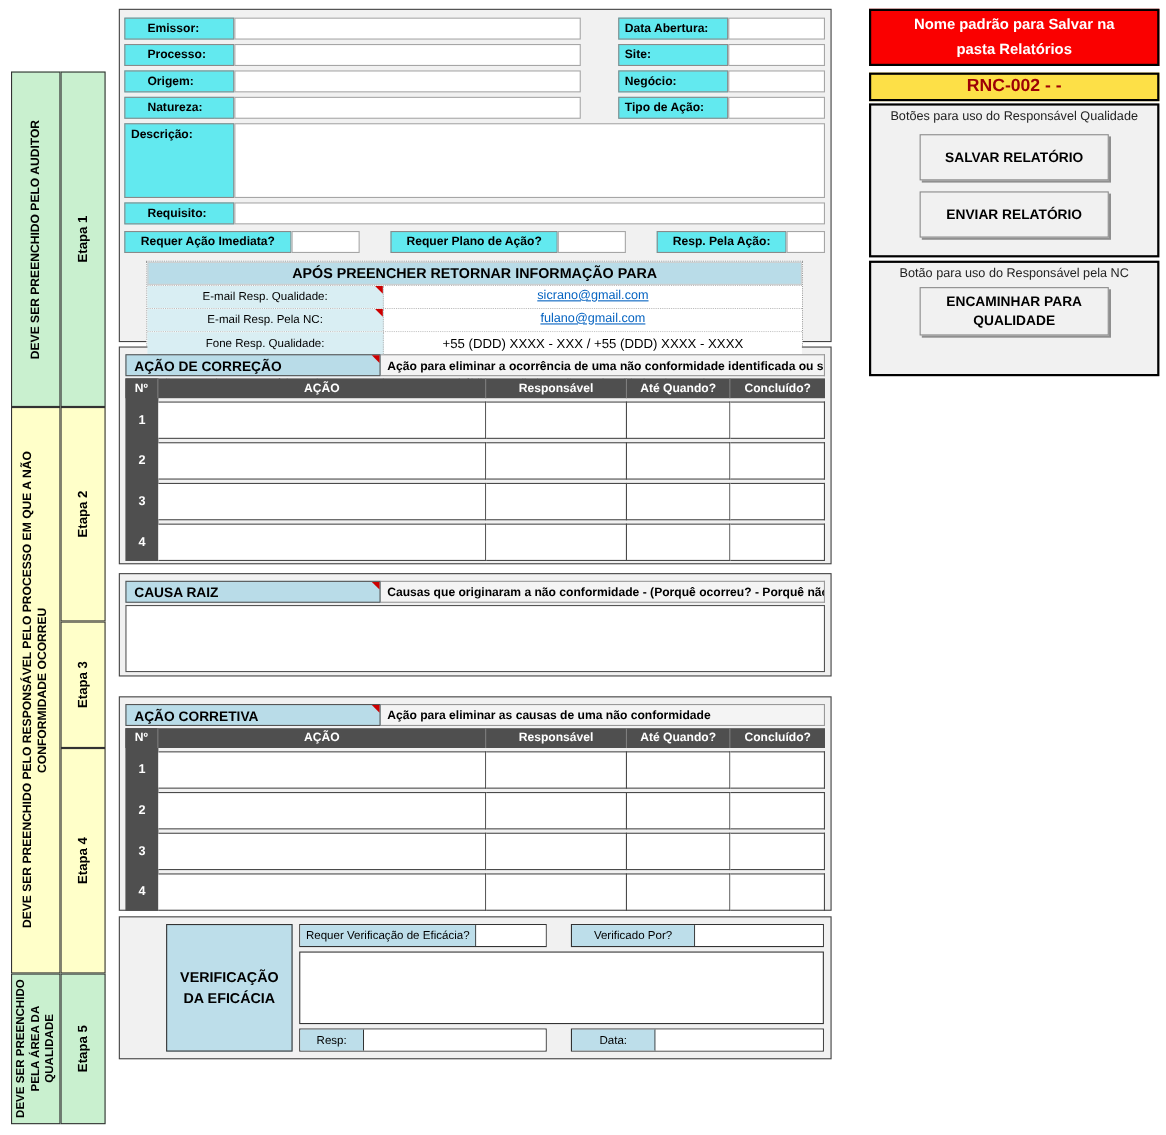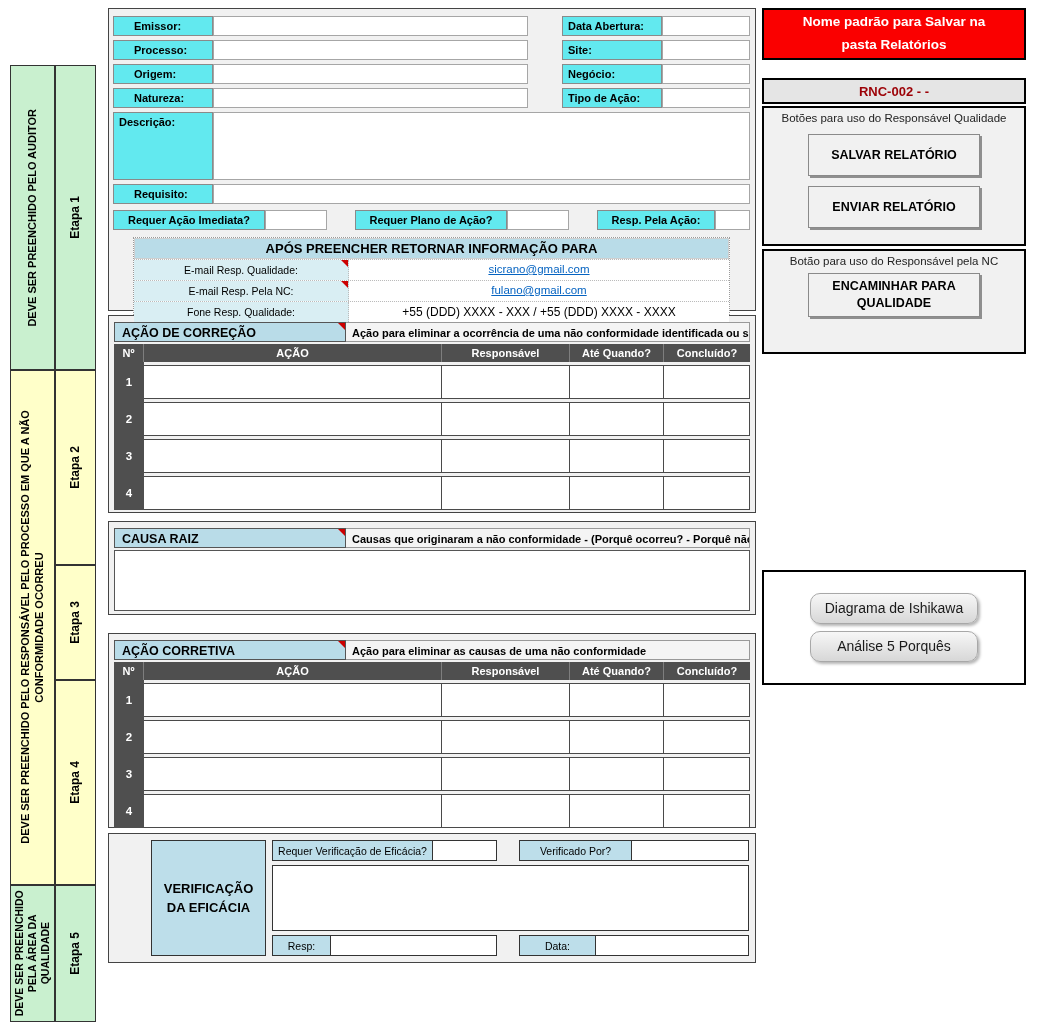--- a/index.html
+++ b/index.html
@@ -90,25 +90,25 @@
   .verif-right { flex: 1; display: flex; flex-direction: column; }
   .vrow { display: flex; height: 21px; }
   .vgroup { display: flex; border: 1px solid #333; background: #fff; }
   .vg-a { width: 225px; margin-right: 22px; }
   .vg-b { flex: 1; }
   .vlabel { background: #bddeea; font-size: 10.5px; text-align: center; padding-top: 4px; border-right: 1px solid #333; white-space: nowrap; overflow: hidden; }
   .vinput { flex: 1; background: #fff; }
   .verif-area { flex: 1; margin: 4px 0; background: #fff; border: 1px solid #333; }
 
   
-  .right-col { position: absolute; left: 762px; top: 8px; width: 264px; height: 1014px; }
+  .right-col { position: absolute; left: 790px; top: 8px; width: 264px; height: 1014px; }
   .red-box { height: 52px; background: #fa0000; border: 2px solid #000; color: #fff; font-weight: bold; font-size: 13.5px;
              display: flex; align-items: center; justify-content: center; text-align: center; line-height: 1.7; padding: 0 20px; }
-  .yellow-bar { height: 26px; margin-top: 18px; background: #e5e5e5; border: 2px solid #000; color: #9c0006; font-weight: bold;
-                font-size: 13px; display: flex; align-items: center; justify-content: center; }
+  .yellow-bar { height: 26px; margin-top: 6px; background: #fde047; border: 2px solid #000; color: #9c0006; font-weight: bold;
+                font-size: 16px; display: flex; align-items: center; justify-content: center; }
   .panel-box { margin-top: 2px; border: 2px solid #000; background: #f1f1f1; padding-top: 4px; }
   .box1 { height: 140px; }
   .box2 { height: 105px; margin-top: 3px; }
   .box-caption { font-size: 11.5px; color: #222; text-align: center; }
   .vba-btn { display: flex; align-items: center; justify-content: center; margin: 10px auto 0; width: 172px; background: #f1f1f1;
              border: 1px solid #8a8a8a; box-shadow: 2px 2px 0 #8f8f8f; font-weight: bold; font-size: 12.5px; font-family: "Liberation Sans", sans-serif;
              text-align: center; cursor: pointer; line-height: 1.35; }
   .btn-h42 { height: 42px; }
   .btn-h44 { height: 44px; margin-top: 7px; }
   .ishikawa-box { position: absolute; top: 562px; left: 0; width: 264px; height: 115px; border: 2px solid #000; background: #fff;
@@ -384,19 +384,15 @@
       <div class="box-caption">Botões para uso do Responsável Qualidade</div>
       <div class="vba-btn btn-h42">SALVAR RELATÓRIO</div>
       <div class="vba-btn btn-h42">ENVIAR RELATÓRIO</div>
     </div>
 
     <div class="panel-box box2">
       <div class="box-caption">Botão para uso do Responsável pela NC</div>
       <div class="vba-btn btn-h44" style="margin-top:6px">ENCAMINHAR PARA QUALIDADE</div>
     </div>
 
-    <div class="ishikawa-box">
-      <div class="round-btn">Diagrama de Ishikawa</div>
-      <div class="round-btn">Análise 5 Porquês</div>
-    </div>
   </aside>
 
 </div>
 
 </body></html>

